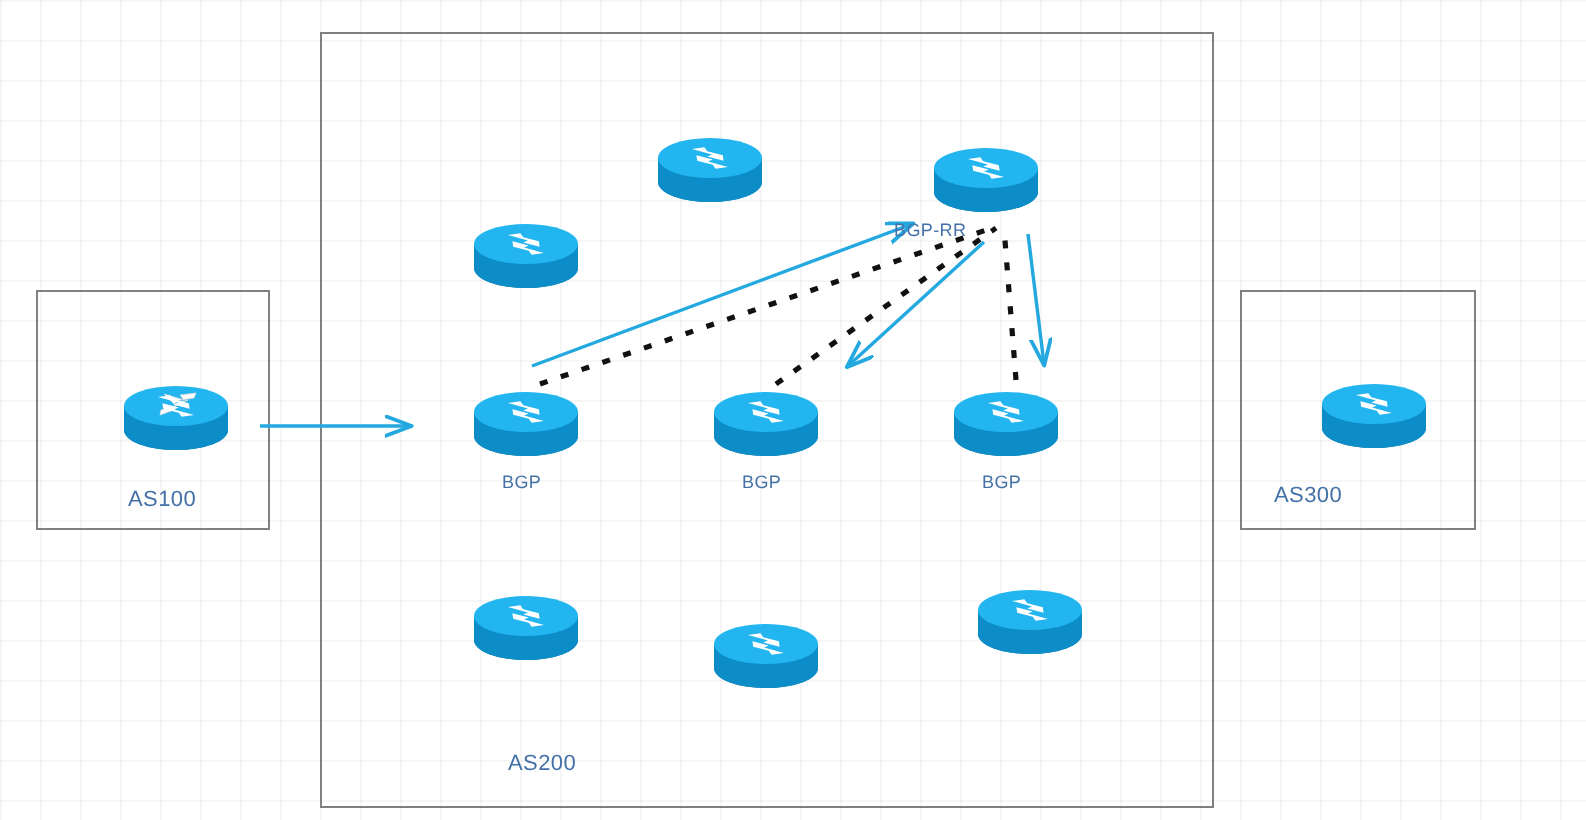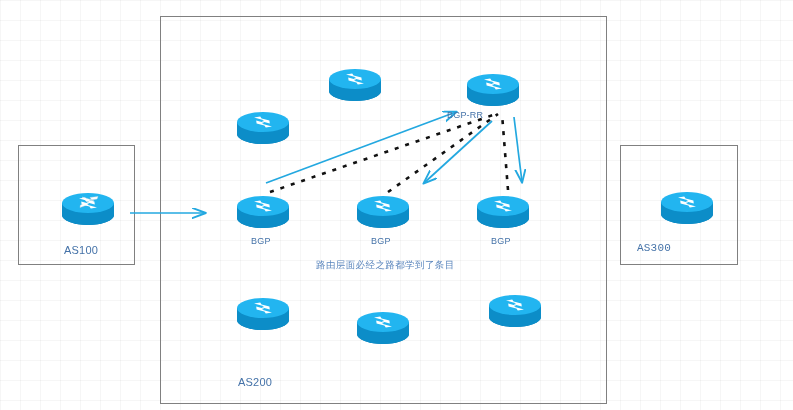--- a/index.html
+++ b/index.html
@@ -64,22 +64,22 @@
 </head>
 <body>
 
 <div id="canvas">
 
   <div class="as-box" style="left:18px; top:145px; width:117px; height:120px;"></div>
   <div class="as-box" style="left:160px; top:16px; width:447px; height:388px;"></div>
   <div class="as-box" style="left:620px; top:145px; width:118px; height:120px;"></div>
 
   <div class="as-label" style="left:64px; top:244px;">AS100</div>
-  <div class="as-label" style="left:238px; top:376px;">AS200</div>
-  <div class="as-label" style="left:637px; top:242px;font-family:Liberation Mono, monospace;">AS300</div>
+  <div class="as-label" style="left:254px; top:376px;">AS200</div>
+  <div class="as-label" style="left:637px; top:242px;">AS300</div>
 
   <svg class="edge-layer" viewBox="0 0 793 410">
     <defs>
       <marker id="arrowhead-blue" markerWidth="9" markerHeight="9" refX="7.5" refY="3.2" orient="auto" markerUnits="strokeWidth">
         <path d="M0,0.2 L8,3.2 L0,6.2" fill="none" stroke="#23a8e0" stroke-width="1.1" stroke-linecap="round" stroke-linejoin="round"></path>
       </marker>
     </defs>
 
     <line x1="130" y1="213" x2="205" y2="213" stroke="#23a8e0" stroke-width="1.7" marker-end="url(#arrowhead-blue)"></line>
 
@@ -246,15 +246,14 @@
         <path d="M41,24.5 L31,21.8 L33.4,20.8 L25.2,18.6 L25.6,21.4 L33.4,23.4 L34.8,25.4 Z"></path>
       </g>
     </svg>
   </div>
 
   <div class="node-label" style="left:447px; top:62px;margin-top:48px;">BGP-RR</div>
   <div class="node-label" style="left:251px; top:236px;">BGP</div>
   <div class="node-label" style="left:371px; top:236px;">BGP</div>
   <div class="node-label" style="left:491px; top:236px;">BGP</div>
 
-  <div class="note-label" style="left:316px; top:259px;">路由层面必经之路都学到了条目</div>
 
 </div>
 
 </body></html>

